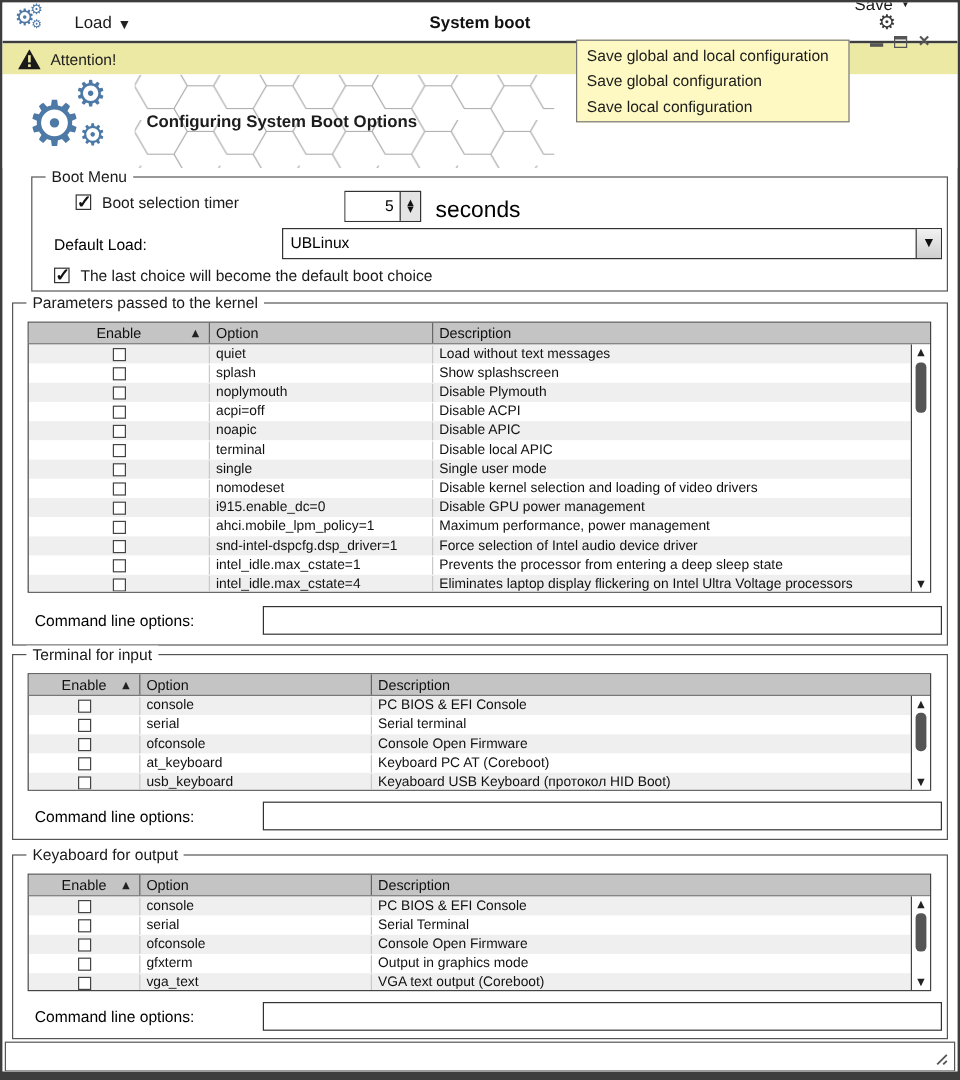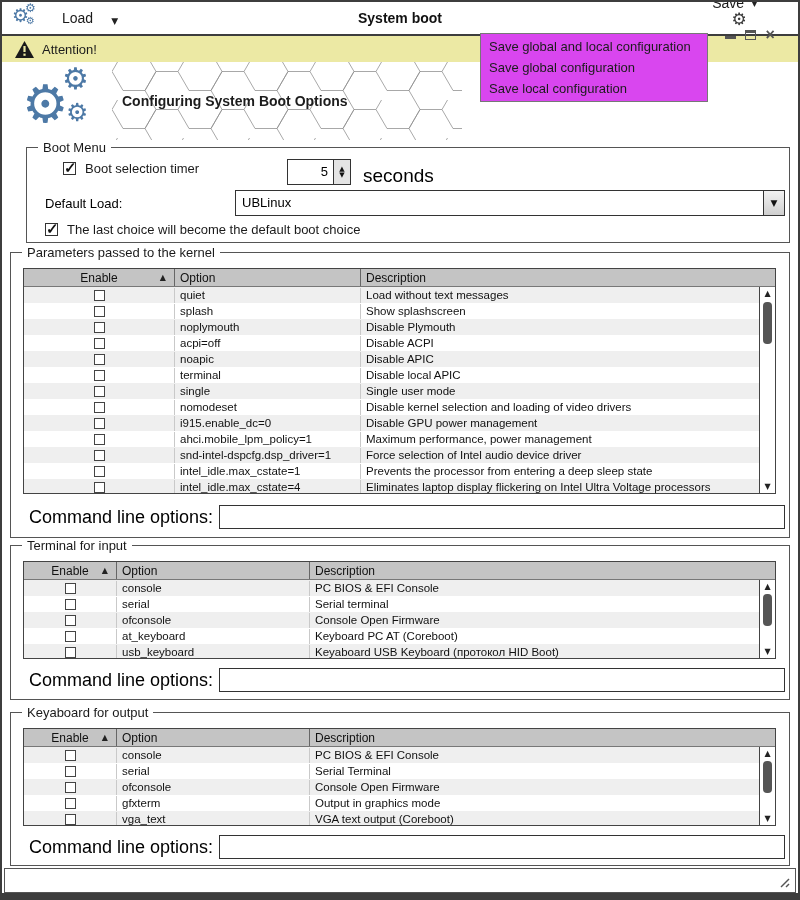--- a/index.html
+++ b/index.html
@@ -5,21 +5,21 @@
   * { margin:0; padding:0; box-sizing:border-box; }
   html,body { width:800px; height:900px; font-family:"Liberation Sans", sans-serif; background:#fff; }
   .window { position:relative; width:800px; height:900px; border:2px solid #3d3d3d; border-bottom-width:7px; background:#fff; overflow:hidden; }
 
   
   .titlebar { position:relative; height:34px; border-bottom:2px solid #3d3d3d; background:#fff; display:flex; align-items:center; padding:0 10px; }
   .app-gears { position:relative; width:30px; height:26px; color:#4d79a6; font-family:"DejaVu Sans", sans-serif; }
   .app-gears .g1 { position:absolute; left:0; top:1px; font-size:19px; line-height:19px; }
   .app-gears .g2 { position:absolute; left:13px; top:-3px; font-size:12px; line-height:12px; }
   .app-gears .g3 { position:absolute; left:14px; top:11px; font-size:10px; line-height:10px; }
-  .menu-item { display:flex; align-items:flex-end; gap:18px; margin-left:20px; font-size:14px; color:#1a1a1a; cursor:default; }
+  .menu-item { display:flex; align-items:flex-end; gap:7px; margin-left:20px; font-size:14px; color:#1a1a1a; cursor:default; }
   .dd-arrow { font-size:9px; color:#222; font-family:"DejaVu Sans", sans-serif; }
   .tb-title { position:absolute; left:50%; transform:translateX(-50%); font-size:14px; font-weight:bold; color:#111; }
   .tb-right { margin-left:auto; display:flex; align-items:center;flex-direction:column; }
   .save-menu-btn { display:flex; align-items:center; gap:7px; font-size:14px; color:#1a1a1a; margin-right:30px; }
   .settings-gear { font-family:"DejaVu Sans", sans-serif; font-size:17px; color:#3a3a3a; margin-right:22px; line-height:17px; }
   .winbtns { display:flex; align-items:center; gap:9px; }
   .btn-min { width:11px; height:3px; background:#555; margin-top:6px; }
   .btn-max { width:11px; height:10px; border:1.5px solid #555; border-top-width:3px; }
   .btn-close { font-size:16px; color:#555; line-height:14px; font-weight:bold; }
 
@@ -30,21 +30,21 @@
   
   .banner { position:relative; height:78px; background:#fff; overflow:hidden; }
   .hexes { position:absolute; left:110px; top:0; }
   .logo { position:absolute; left:20px; top:4px; width:90px; height:72px; color:#4d79a6; font-family:"DejaVu Sans", sans-serif; }
   .logo .g1 { position:absolute; left:0; top:12px; font-size:52px; line-height:52px; }
   .logo .g2 { position:absolute; left:40px; top:-2px; font-size:30px; line-height:30px; }
   .logo .g3 { position:absolute; left:44px; top:34px; font-size:25px; line-height:25px; }
   .banner-title { position:absolute; left:120px; top:31px; font-size:14px; font-weight:bold; color:#1c1c1c; }
 
   
-  .save-dropdown { position:absolute; left:478px; top:31px; width:228px; background:#d946ef; border:1px solid #777; z-index:50; padding:2px 0; }
+  .save-dropdown { position:absolute; left:478px; top:31px; width:228px; background:#fef9c3; border:1px solid #777; z-index:50; padding:2px 0; }
   .save-dropdown .item { height:21px; line-height:21px; padding-left:8px; font-size:13px; color:#1c1c1c; white-space:nowrap; }
 
   
   .fieldset { position:relative; margin:0 8px; border:1px solid #555; background:#fff; }
   .legend { position:absolute; top:-8px; left:11px; background:#fff; padding:0 5px; font-size:13px; color:#1a1a1a; }
   .fs-bootmenu { margin-top:7px; height:96px;margin-left:24px; }
   .fs-kernel  { margin-top:9px; height:286px; }
   .fs-input   { margin-top:7px; height:155px; }
   .fs-output  { margin-top:12px; height:154px; }
 
@@ -84,21 +84,21 @@
   .thead .k-de, .thead .s-de { margin-right:0; }
 
   .scrollbar { position:absolute; top:18px; right:0; bottom:0; width:16px; border-left:1px solid #444; background:#fff; }
   .sb-arrow { position:absolute; left:0; right:0; text-align:center; font-size:8px; color:#222; font-family:"DejaVu Sans", sans-serif; }
   .sb-up { top:2px; } .sb-down { bottom:2px; }
   .sb-thumb { position:absolute; left:3px; width:9px; background:#555; border-radius:4px; }
   .t-kernel .sb-thumb { top:15px; height:42px; }
   .t-small .sb-thumb { top:14px; height:32px; }
 
   .cmdline { position:absolute; left:18px; right:4px; display:flex; align-items:center; }
-  .cmdline label { width:190px; font-size:18px; flex:none; }
+  .cmdline label { width:190px; font-size:13px; flex:none; }
   .cmdline input { flex:1; height:24px; border:1px solid #333; background:#fff; font-size:13px; padding:0 4px; font-family:"Liberation Sans", sans-serif; }
   .fs-kernel .cmdline { top:252px; }
   .fs-input .cmdline, .fs-output .cmdline { top:122px; }
 
   
   .statusbar { position:absolute; left:2px; right:2px; bottom:0; height:25px; border:1px solid #555; background:#fff; }
   .grip { position:absolute; right:5px; bottom:4px; }
 </style>
 </head>
 <body>

